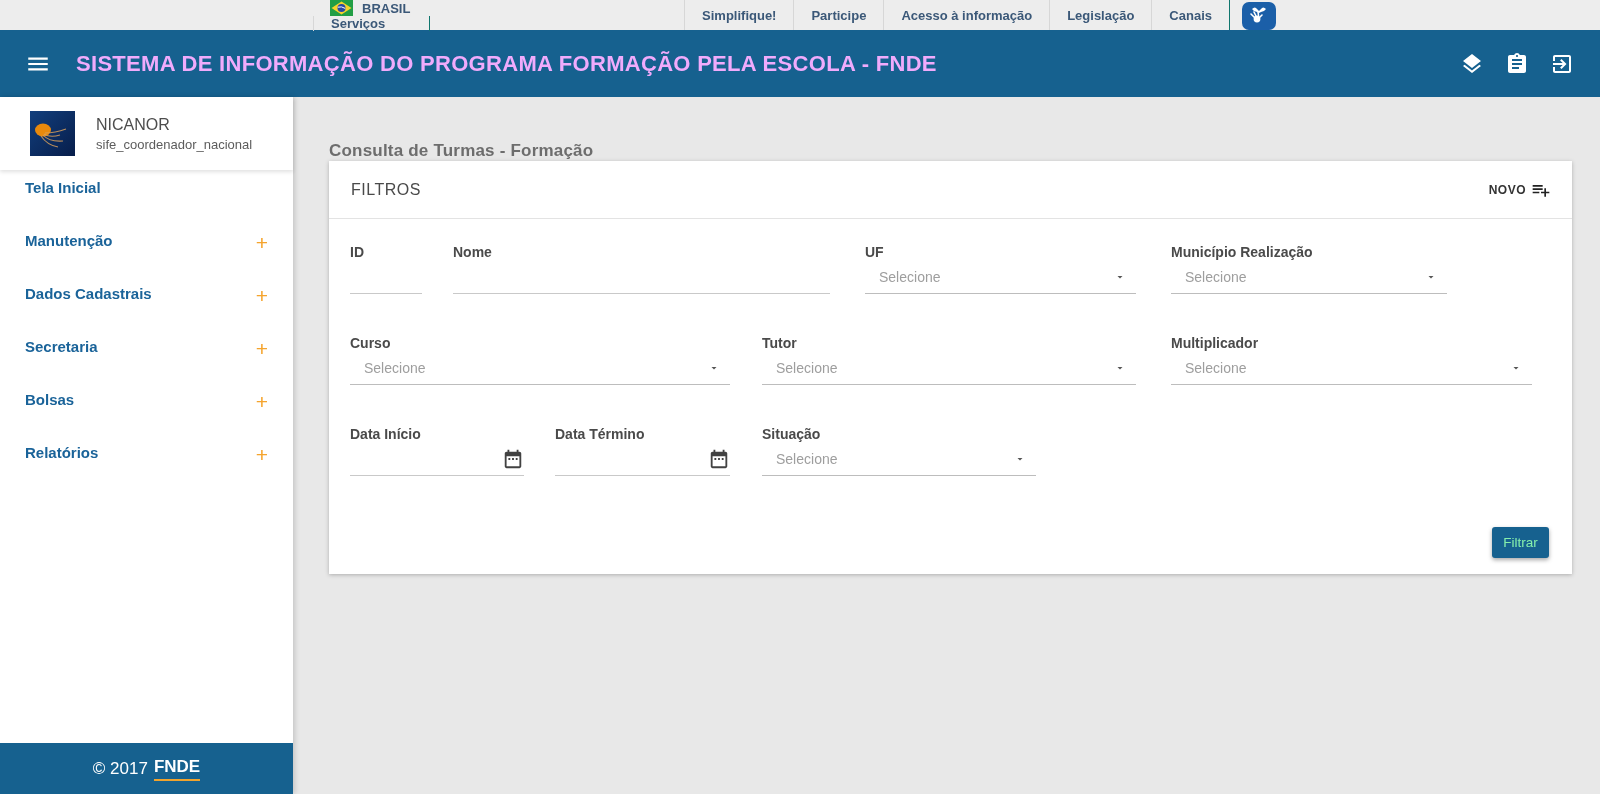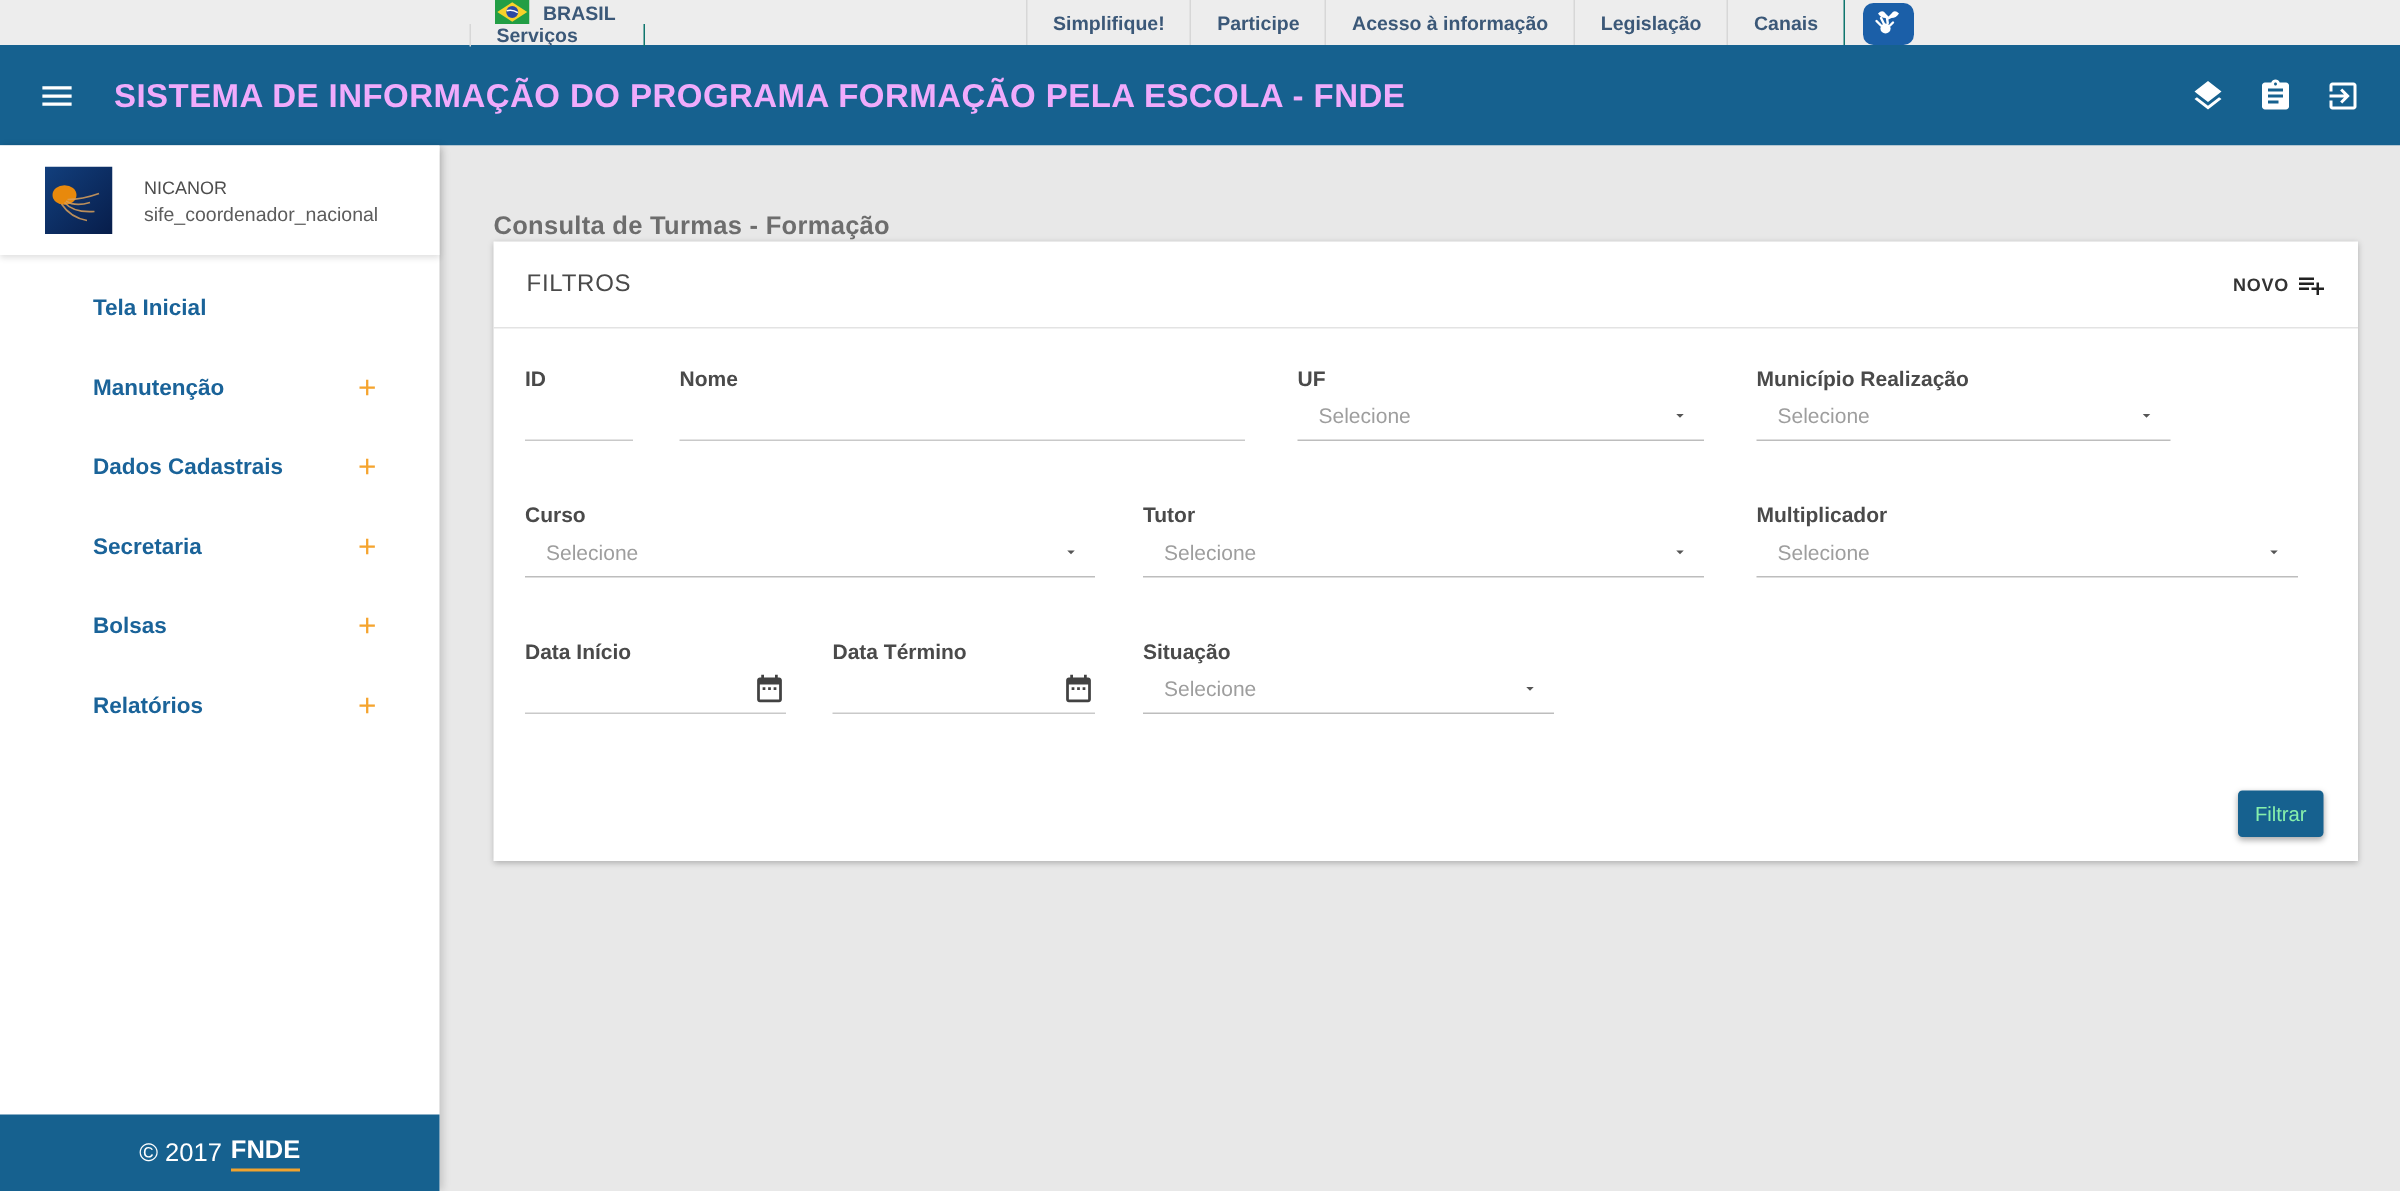--- a/index.html
+++ b/index.html
@@ -24,24 +24,24 @@
   .appbar{ height:67px; background:#16618f; display:flex; align-items:center; padding:0 26px 0 25px; }
   .hamburger{ width:26px; height:26px; cursor:pointer; margin-right:25px; flex:none; }
   .appbar-title{ color:#f0abfc; font-size:22px; font-weight:bold; letter-spacing:.3px; white-space:nowrap; }
   .appbar-icons{ margin-left:auto; display:flex; gap:21px; align-items:center; }
   .appbar-icons svg{ cursor:pointer; }
   
   .shell{ display:flex; height:697px; }
   .sidebar{ width:293px; background:#fff; display:flex; flex-direction:column; box-shadow:2px 0 5px rgba(0,0,0,.15); position:relative; z-index:2; }
   .user{ height:73px; display:flex; align-items:center; padding-left:30px; box-shadow:0 2px 4px rgba(0,0,0,.12); position:relative; z-index:1; background:#fff; }
   .avatar{ width:45px; height:45px; margin-right:21px; flex:none; }
-  .user-name{ font-size:12px; color:#4d4d4d; margin-bottom:3px; }
+  .user-name{ font-size:16px; color:#4d4d4d; margin-bottom:3px; }
   .user-role{ font-size:13px; color:#5c5c5c; }
   .menu{ flex:1; padding-top:9px; }
-  .menu-item{ height:53px; display:flex; align-items:center; padding:0 42px; color:#1a6399; font-weight:bold; font-size:15px; cursor:pointer;margin-left:20px; }
+  .menu-item{ height:53px; display:flex; padding:0 25px; color:#1a6399; font-weight:bold; font-size:15px; cursor:pointer; }
   .menu-item .plus{ margin-left:auto; color:#f5a42e; font-size:21px; font-weight:normal; line-height:1; }
   .side-footer{ height:51px; background:#16618f; display:flex; align-items:center; justify-content:center; color:#fff; font-size:17px; }
   .side-footer .fnde{ font-weight:bold; border-bottom:2px solid #f0a32e; padding-bottom:2px; margin-left:6px; cursor:pointer; color:#fff; }
   
   .main{ flex:1; padding:44px 27px 0 36px; background:#e8e8e8; overflow:hidden; }
   .page-title{ font-size:17px; font-weight:bold; color:#6d6d6d; margin-bottom:0; letter-spacing:.2px; }
   .card{ background:#fff; width:1243px; box-shadow:0 1px 4px rgba(0,0,0,.25); }
   .card-header{ height:58px; display:flex; align-items:center; justify-content:space-between; padding:0 21px 0 22px; border-bottom:1px solid #e3e3e3; }
   .card-title{ font-size:16px; color:#4a4a4a; letter-spacing:.5px; }
   .novo-btn{ display:flex; align-items:center; gap:5px; font-size:12px; font-weight:bold; color:#333; letter-spacing:.5px; cursor:pointer; background:none; border:none; font-family:inherit; }

